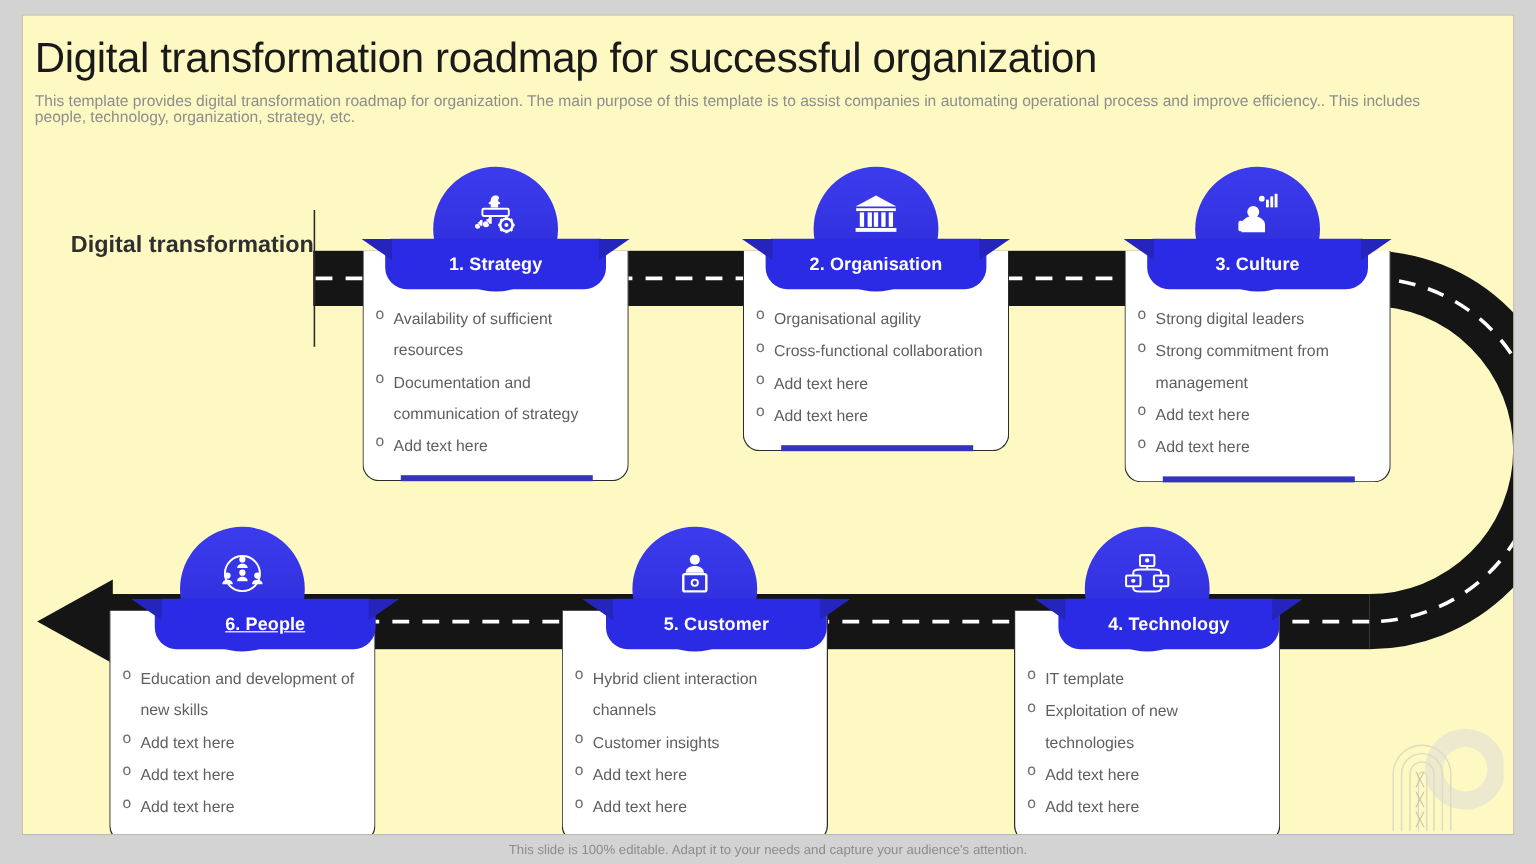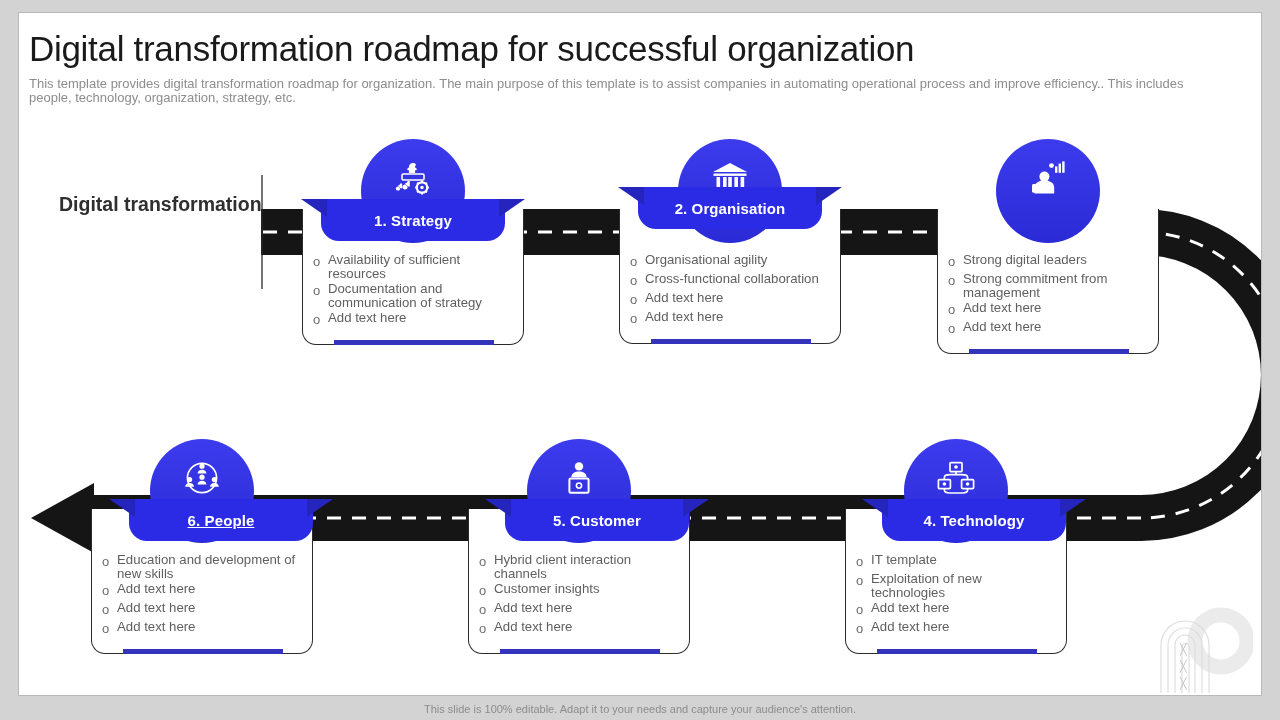--- a/index.html
+++ b/index.html
@@ -7,21 +7,21 @@
     width: 1280px; height: 720px;
     background: #d3d3d3;
     font-family: "Liberation Sans", sans-serif;
     overflow: hidden;
   }
 
   #slide {
     position: absolute;
     left: 18px; top: 12px;
     width: 1244px; height: 684px;
-    background: #ffffff;
+    background: #fef9c3;
     border: 1px solid #b9b9b9;
     overflow: hidden;
   }
 
   
   #page-title {
     position: absolute;
     left: 10px; top: 16px;
     width: 1180px;
     font-size: 35px;
@@ -83,21 +83,21 @@
   .bullet-mark {
     flex: 0 0 auto;
     width: 15px;
     font-size: 13px;
     line-height: 18px;
     color: #6d6d6d;
     text-align: left;
   }
   .bullet-text {
     font-size: 13.2px;
-    line-height: 14px;
+    line-height: 26px;
     color: #5f5f5f;
   }
   .card-accent {
     position: absolute;
     left: 31px; bottom: -1px;
     width: 160px; height: 5px;
     background: #3333bb;
   }
 
   
@@ -251,21 +251,21 @@
       <path d="M19 2 L36 11 L2 11 Z"></path>
       <rect x="2.5" y="12.5" width="33" height="2.4"></rect>
       <rect x="5.5" y="16" width="3.6" height="12"></rect>
       <rect x="12" y="16" width="3.6" height="12"></rect>
       <rect x="17.2" y="16" width="3.6" height="12"></rect>
       <rect x="23.4" y="16" width="3.6" height="12"></rect>
       <rect x="29.6" y="16" width="3.6" height="12"></rect>
       <rect x="2" y="29" width="34" height="3.2"></rect>
     </svg>
   </div>
-  <div class="title-pill" style="left:619px; top:174px;">
+  <div class="title-pill" style="left:619px; top:186px;">
     <div class="pill-wing left"></div>
     <div class="pill-wing right"></div>
     <span>2. Organisation</span>
   </div>
 
   <div class="card" style="left:918px; top:196px;">
     <div class="card-body">
       <ul class="bullet-list">
         <li class="bullet-row">
             <span class="bullet-mark">o</span>
@@ -290,20 +290,25 @@
   <div class="icon-dome" style="left:977px; top:126px;">
     <svg width="36" height="34" viewBox="0 0 36 34" fill="#ffffff">
       <circle cx="21.5" cy="4.6" r="2.4"></circle>
       <rect x="25" y="5.4" width="2.4" height="6.4"></rect>
       <rect x="28.6" y="2.6" width="2.4" height="9.2"></rect>
       <rect x="32.2" y="0.4" width="2.4" height="11.4"></rect>
       <circle cx="14.4" cy="15.6" r="5"></circle>
       <path d="M4.6 32.6v-6.2c0-4.3 4.4-7.2 9.8-7.2s9.8 2.9 9.8 7.2v6.2z"></path>
       <path d="M2 24.6c0-1 .8-1.6 1.7-1.6h1.5c.5 0 .9.3 1 .8l1 6.6c.1.7-.5 1.3-1.2 1.3H3.3c-.7 0-1.3-.5-1.3-1.2z"></path>
     </svg>
+  </div>
+  <div class="title-pill" style="left:937px; top:186px;">
+    <div class="pill-wing left"></div>
+    <div class="pill-wing right"></div>
+    <span>3. Culture</span>
   </div>
 
   <div class="card" style="left:72px; top:496px;">
     <div class="card-body">
       <ul class="bullet-list">
         <li class="bullet-row">
             <span class="bullet-mark">o</span>
             <span class="bullet-text">Education and development of new skills</span>
           </li>
         <li class="bullet-row">

